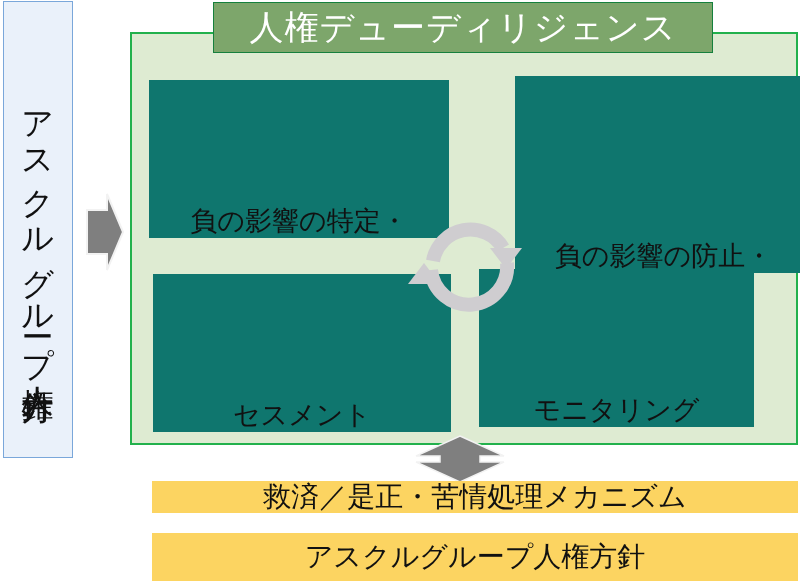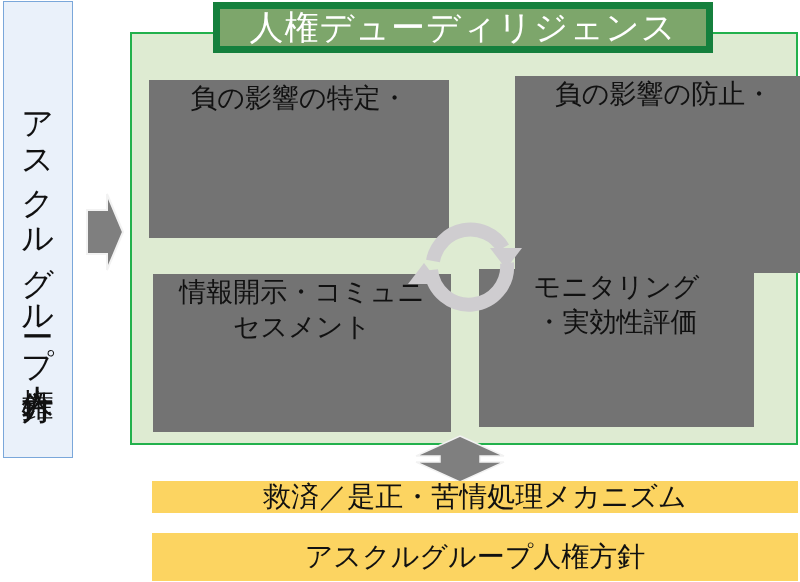--- a/index.html
+++ b/index.html
@@ -7,24 +7,24 @@
            font-family: "DejaVu Sans", "Liberation Sans", sans-serif; color:#111; }
     .policy { position:absolute; left:3px; top:1px; width:70px; height:457px;
               background:#eaf1fa; border:1.5px solid #7aa7da; box-sizing:border-box;
               display:flex; justify-content:center; align-items:center; }
     .policy span { writing-mode: vertical-rl; text-orientation: upright;
                    font-size:32px; letter-spacing:2px; line-height:1; }
     .arrow-right { position:absolute; left:85px; top:192px; width:40px; height:80px; }
     .frame { position:absolute; left:130px; top:32px; width:668px; height:413px;
              background:#deebd2; border:2px solid #22b14c; box-sizing:border-box; }
     .title { position:absolute; left:213px; top:2px; width:500px; height:51px;
-             background:#7da66b; border:7px solid #15803d; box-sizing:border-box;
+             background:#7da66b; border:1px solid #15803d; box-sizing:border-box;
              color:#fff; font-size:34px; display:flex; align-items:center; justify-content:center;
              letter-spacing:1px; }
-    .box { position:absolute; background:#737373; display:flex; align-items:flex-start;
+    .box { position:absolute; background:#0f766e; display:flex; align-items:flex-end;
            justify-content:center; text-align:center; font-size:27px; line-height:1.3; }
     .box1 { left:149px; top:80px; width:300px; height:158px; }
     .box2 { left:479px; top:76px; width:297px; height:197px;margin-left:36px; }
     .box3 { left:153px; top:274px; width:298px; height:158px; }
     .box4 { left:479px; top:269px; width:275px; height:158px; }
     .cycle { position:absolute; left:400px; top:193px; width:130px; height:120px; }
     .arrow-ud { position:absolute; left:412px; top:434px; width:96px; height:50px; }
     .bar { position:absolute; left:152px; width:646px; background:#fcd461;
            display:flex; align-items:center; justify-content:center; font-size:28px; }
     .bar1 { top:481px; height:32px; }
@@ -49,28 +49,26 @@
     <div>負の影響の特定・</div>
   </div>
 </div>
 <div class="box box2">
   <div>
     <div>負の影響の防止・</div>
   </div>
 </div>
 <div class="box box3">
   <div>
-    <div>情報開示・コミュニ</div>
     <div>セスメント</div>
   </div>
 </div>
 <div class="box box4">
   <div>
     <div>モニタリング</div>
-    <div>・実効性評価</div>
   </div>
 </div>
 
 <svg class="cycle" viewBox="0 0 130 120">
   <path d="M 33 68 A 38 38 0 0 1 103 55" fill="none" stroke="#cfcdd0" stroke-width="14"></path>
   <polygon points="90,55 122,55 106,76" fill="#cfcdd0"></polygon>
   <path d="M 107 70 A 38 38 0 0 1 31 77" fill="none" stroke="#cfcdd0" stroke-width="14"></path>
   <polygon points="8,91 40,91 24,70" fill="#cfcdd0"></polygon>
 </svg>
 

